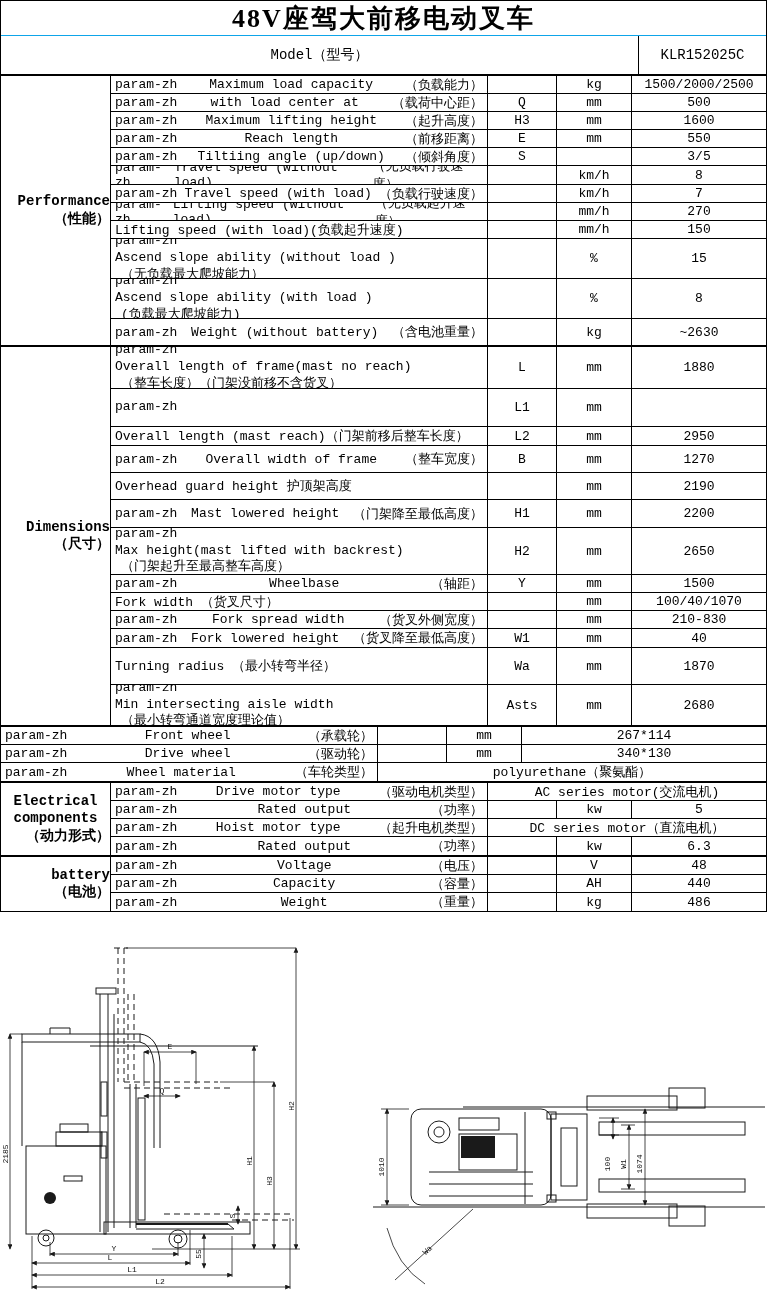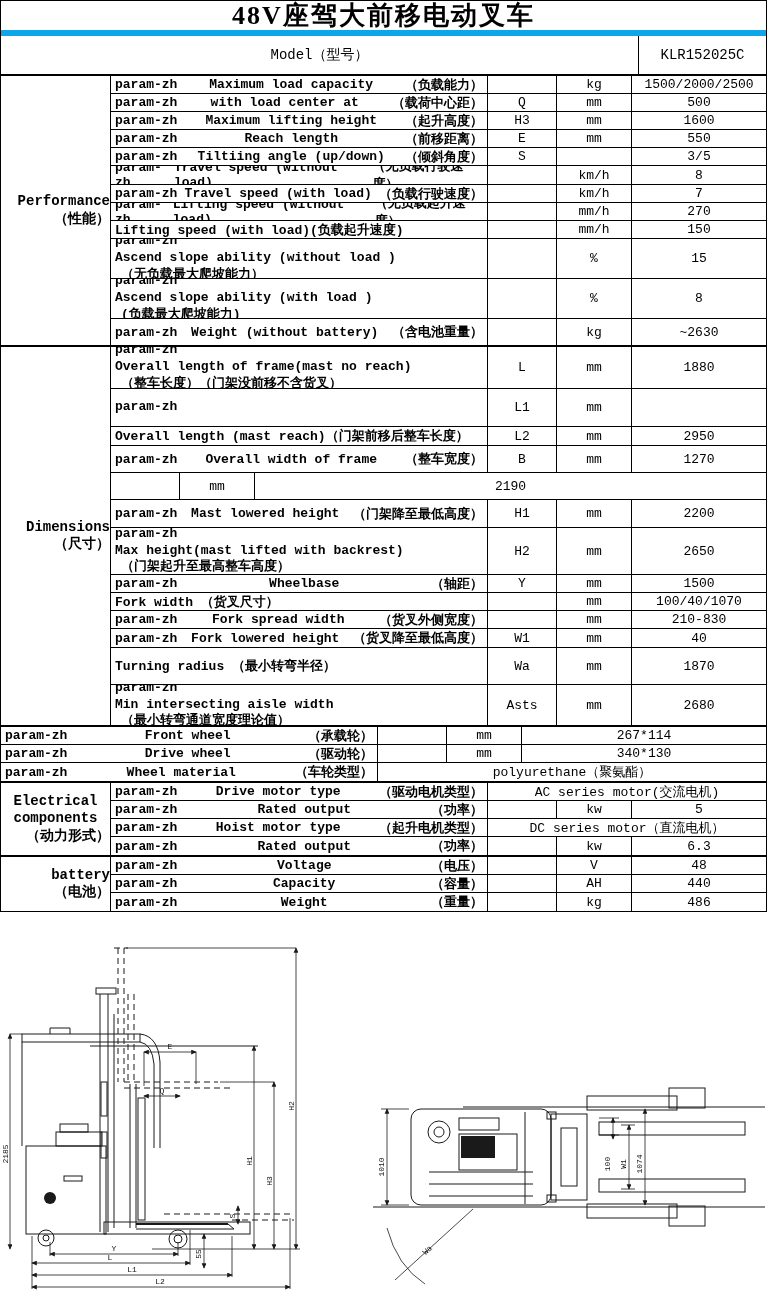--- a/index.html
+++ b/index.html
@@ -4,41 +4,41 @@
 <style>
   * { box-sizing: border-box; margin: 0; padding: 0; }
   html,body { background:#fff; }
   .page {
     width: 767px; height: 1299px; background: #fff; color:#000;
     font-family: "Liberation Mono", "DejaVu Sans Mono", monospace;
     position: relative; overflow: hidden;
   }
   .tbl { border:1px solid #000; }
   .title {
-    height: 35px; border-bottom: 6px solid #0ea5e9;
+    height: 35px; border-bottom: 1px solid #0ea5e9;
     display:flex; align-items:center; justify-content:center;
     font-family:"Liberation Serif","DejaVu Serif",serif;
     font-weight:bold; font-size:26px; letter-spacing:2px;
   }
   .model-row { height:40px; display:flex; border-bottom:2px solid #000; font-size:14px; }
   .model-label { width:638px; border-right:1px solid #000; display:flex; align-items:center; justify-content:center; }
   .model-value { flex:1; display:flex; align-items:center; justify-content:center; }
 
   .section { display:flex; }
   .section:not(:last-child) { border-bottom:2px solid #000; }
   .sec-label {
     width:110px; border-right:1px solid #000;
     display:flex; flex-direction:column; align-items:flex-end; justify-content:center;
     font-weight:bold; font-size:14px; text-align:center; line-height:1.25;
   }
   .sec-label .blk { display:block; }
   .sec-rows { flex:1; display:flex; flex-direction:column; }
   .row { display:flex; border-bottom:1px solid #000; font-size:13px; }
   .row:last-child { border-bottom:none; }
-  .c-label { width:377px; border-right:1px solid #000; padding:4px 4px; overflow:hidden;font-weight:bold; }
+  .c-label { width:377px; border-right:1px solid #000; padding:4px 4px; overflow:hidden; }
   .c-label.sp { display:flex; justify-content:space-between; align-items:center; }
   .c-label.in { display:flex; align-items:center; }
   .c-label.st { display:flex; flex-direction:column; justify-content:center; line-height:1.3; }
   .c-label.st .param-zh { padding-left:6px; }
   .c-sym  { width:69px; border-right:1px solid #000; display:flex; align-items:center; justify-content:center; }
   .c-unit { width:75px; border-right:1px solid #000; display:flex; align-items:center; justify-content:center; }
   .c-val  { flex:1; display:flex; align-items:center; justify-content:center; }
   .c-span { flex:1; display:flex; align-items:center; justify-content:center; }
 
   .drawings { position:relative; height:388px; }
@@ -264,20 +264,23 @@
                 <span>B</span>
               </div>
               <div class="c-unit">
                 <span>mm</span>
               </div>
               <div class="c-val">
                 <span>1270</span>
               </div>
             </div>
             <div class="row" style="height: 27px;">
+              <div class="c-label in">
+                <span>Overhead guard height 护顶架高度</span>
+              </div>
               <div class="c-sym">
                 <span></span>
               </div>
               <div class="c-unit">
                 <span>mm</span>
               </div>
               <div class="c-val">
                 <span>2190</span>
               </div>
             </div>

